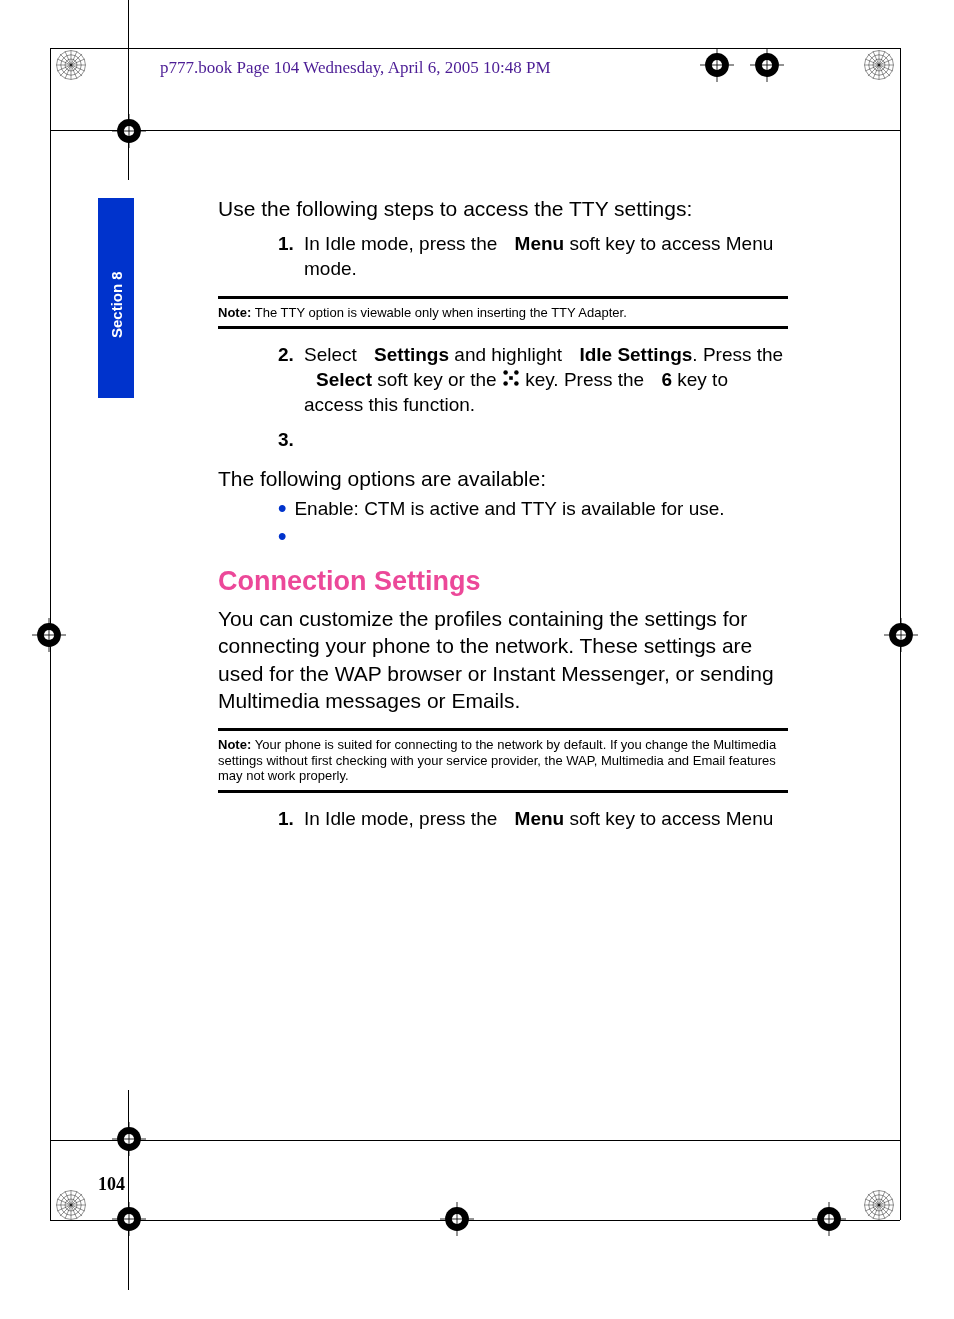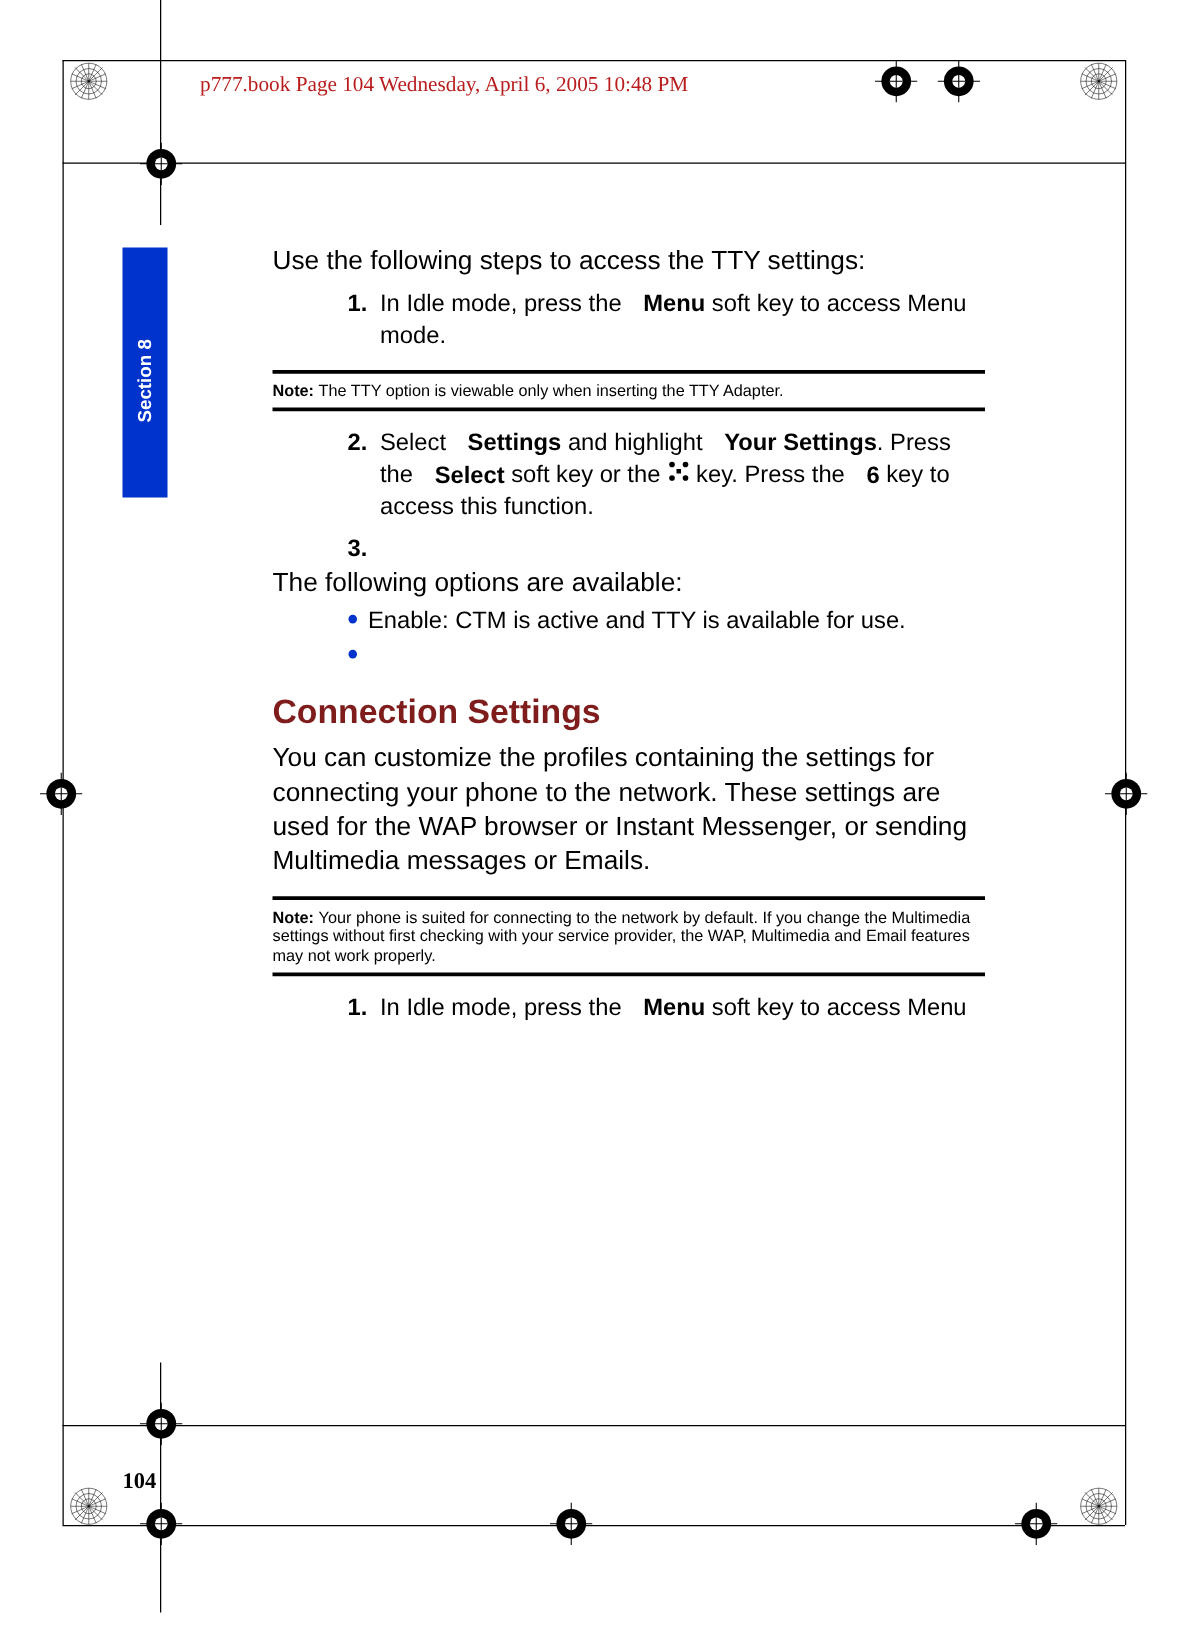--- a/index.html
+++ b/index.html
@@ -14,21 +14,21 @@
   }
   .crop-line-v { position:absolute; background:#000; width:1px; }
   .crop-line-h { position:absolute; background:#000; height:1px; }
   .reg-mark { position:absolute; width:34px; height:34px; }
   .reg-mark svg { display:block; }
   .sunburst { position:absolute; width:34px; height:34px; }
   .header-text {
     position:absolute;
     font-family: "Palatino Linotype", Palatino, serif;
     font-size: 17px;
-    color:#b91c1c;
+    color:#4c1d95;
   }
   .section-tab {
     position:absolute;
     background:#0033cc;
     width:36px;
     height:200px;
     left:98px;
     top:198px;
   }
   .section-tab span {
@@ -54,21 +54,21 @@
   .sans { font-family: Arial, Helvetica, sans-serif; font-size:19px; line-height:1.3; }
   .step { display:flex; margin-top:10px; padding-left:60px; }
   .step .num { font-weight:bold; min-width:26px; }
   .note-rule { border-top:3px solid #000; margin:14px 0 6px 0; }
   .note-rule2 { border-top:3px solid #000; margin:6px 0 14px 0; }
   .note { font-family: Arial, Helvetica, sans-serif; font-size:13px; line-height:1.2; }
   .note b { font-weight:bold; }
   .bullet-list { padding-left:60px; margin-top:6px; }
   .bullet-item { display:flex; align-items:flex-start; margin-bottom:6px; font-family: Arial, Helvetica, sans-serif; font-size:19px; }
   .bullet-dot { color:#0033cc; font-size:24px; line-height:20px; margin-right:8px; font-weight:bold; }
-  .heading { color:#7f1d1d; font-family: Arial, Helvetica, sans-serif; font-weight:bold; font-size:27px; margin-top:20px; margin-bottom:8px; }
+  .heading { color:#ec4899; font-family: Arial, Helvetica, sans-serif; font-weight:bold; font-size:27px; margin-top:20px; margin-bottom:8px; }
   .page-num { position:absolute; left:98px; top:1174px; font-family:Liberation Serif, serif; font-weight:bold; font-size:18px; }
   .key-icon { display:inline-block; vertical-align:middle; }
   b.inline { font-weight:bold;padding-left:12px; }
 </style>
 </head>
 <body>
 
 <div class="crop-line-h" style="left:50px; top:48px; width:850px;"></div>
 <div class="crop-line-h" style="left:50px; top:1220px; width:850px;"></div>
 <div class="crop-line-v" style="left:50px; top:48px; height:1172px;"></div>
@@ -266,35 +266,35 @@
 
   <div class="note-rule"></div>
   <div class="note">
     <b>Note: </b><span>The TTY option is  viewable only when inserting the TTY Adapter.</span>
   </div>
   <div class="note-rule2"></div>
 
   <div class="step sans">
     <div class="num">2.</div>
     <div>
-      <span>Select </span><b class="inline">Settings</b><span> and highlight </span><b class="inline">Your Settings</b><span>. Press the </span><b class="inline">Select</b><span> soft key or the </span><span class="key-icon"><svg width="18" height="18" viewBox="0 0 20 20">
+      <span>Select </span><b class="inline">Settings</b><span> and highlight </span><b class="inline">Idle Settings</b><span>. Press the </span><b class="inline">Select</b><span> soft key or the </span><span class="key-icon"><svg width="18" height="18" viewBox="0 0 20 20">
             <circle cx="4" cy="4" r="2.5" fill="#000"></circle>
             <circle cx="16" cy="4" r="2.5" fill="#000"></circle>
             <circle cx="4" cy="16" r="2.5" fill="#000"></circle>
             <circle cx="16" cy="16" r="2.5" fill="#000"></circle>
             <rect x="8" y="8" width="4" height="4" fill="#000"></rect>
           </svg></span><span> key.  Press the </span><b class="inline">6</b><span> key to access this function.</span>
     </div>
   </div>
 
   <div class="step sans">
     <div class="num">3.</div>
   </div>
 
-  <div class="serif" style="">The following options are available:</div>
+  <div class="serif" style="margin-top:12px;">The following options are available:</div>
 
   <div class="bullet-list">
     <div class="bullet-item">
       <span class="bullet-dot">•</span>
       <span>Enable:  CTM is active and TTY is available for use.</span>
     </div>
     <div class="bullet-item">
       <span class="bullet-dot">•</span>
     </div>
   </div>

